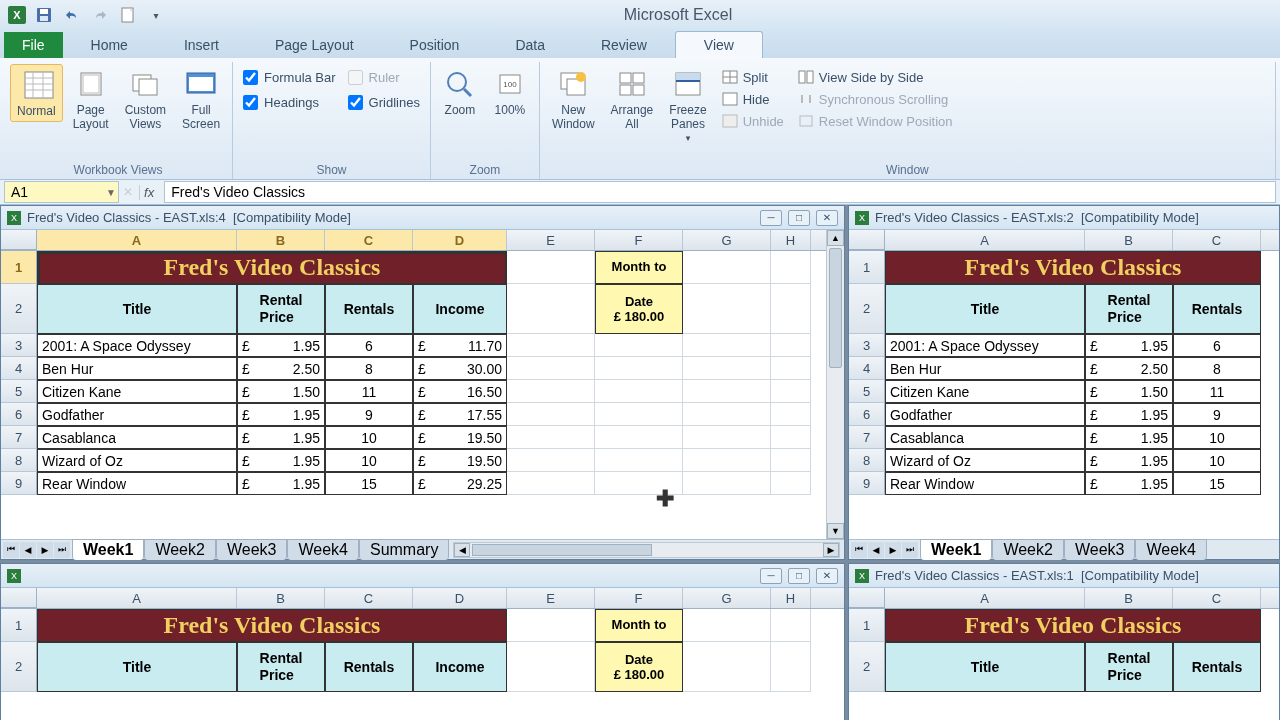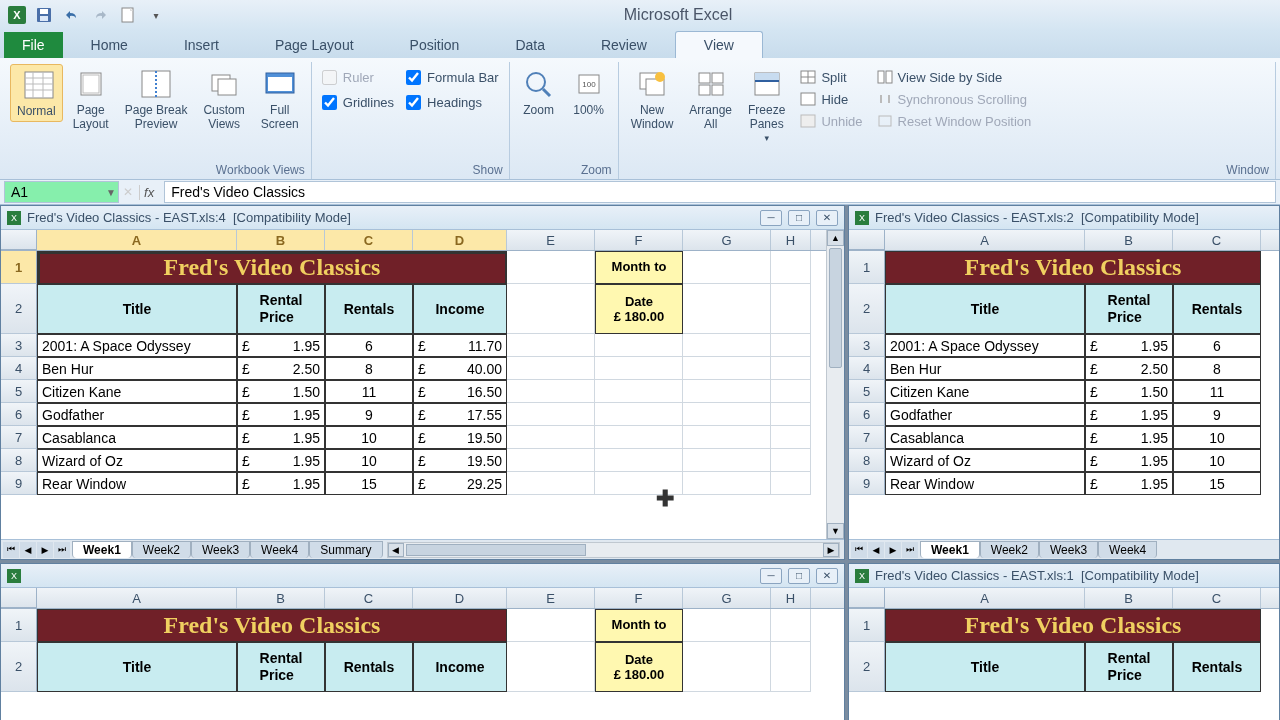--- a/index.html
+++ b/index.html
@@ -14,36 +14,36 @@
 
 .ribbon-tabs { height: 28px; display: flex; align-items: flex-end; padding-left: 4px; background: linear-gradient(#d4e5f2, #c8dcec); }
 .file-tab { background: #1f8a3e; color: white; padding: 5px 18px; font-size: 14px; cursor: pointer; }
 .ribbon-tab { padding: 5px 28px; font-size: 14px; color: #3a5068; cursor: pointer; }
 .ribbon-tab.active { background: #f5f9fd; border: 1px solid #9bb8d4; border-bottom: none; border-radius: 3px 3px 0 0; }
 
 
 .ribbon { height: 122px; background: linear-gradient(#f5f9fd, #dce8f4); border-bottom: 1px solid #a8c0d8; display: flex; padding: 4px 4px 0; }
 .ribbon-group { display: flex; flex-direction: column; border-right: 1px solid #b8cce0; padding: 2px 6px 0; }
 .group-body { flex: 1; display: flex; align-items: flex-start; gap: 4px; }
-.group-label { text-align: right; font-size: 12px; color: #5a7090; padding: 2px 0; }
+.group-label { text-align: center; font-size: 12px; color: #5a7090; padding: 2px 0; }
 .big-btn { display: flex; flex-direction: column; align-items: center; padding: 3px 6px; cursor: pointer; font-size: 12px; color: #3a5068; gap: 2px; border-radius: 3px; }
 .big-btn.selected { background: #fce8a8; border: 1px solid #e8b860; align-items: flex-end; }
 .big-icon { width: 34px; height: 34px; display: flex; align-items: center; justify-content: center; }
 .checkbox-col { display: flex; flex-direction: column; gap: 10px; padding: 6px 4px; font-size: 13px; color: #3a5068; }
 .check-row { display: flex; align-items: center; gap: 6px; }
 .check-row input { width: 15px; height: 15px; }
 .check-row.disabled { color: #a0a8b8; }
 .small-btn-col { display: flex; flex-direction: column; gap: 4px; padding: 4px 2px; font-size: 13px; color: #3a5068; }
 .small-btn { display: flex; align-items: center; gap: 5px; cursor: pointer; padding: 1px 3px; }
 .small-btn.disabled { color: #a0a8b8; }
 .small-icon { width: 16px; height: 16px; display: inline-flex; align-items: center; justify-content: center; }
 
 
 .formula-bar { height: 25px; background: #e8f0f8; border-bottom: 1px solid #a8c0d8; display: flex; align-items: center; }
-.name-box { width: 115px; height: 22px; background: #86efac; border: 1px solid #b0c4d8; margin-left: 4px; display: flex; align-items: center; padding: 0 6px; font-size: 14px; position: relative; }
+.name-box { width: 115px; height: 22px; background: #fef9c3; border: 1px solid #b0c4d8; margin-left: 4px; display: flex; align-items: center; padding: 0 6px; font-size: 14px; position: relative; }
 .name-box-dd { position: absolute; right: 2px; font-size: 10px; color: #666; }
 .fx-area { display: flex; align-items: center; gap: 6px; margin-left: 4px; flex: 1; }
 .fx-btn { font-style: italic; font-size: 13px; color: #555; padding: 0 4px; border-left: 1px solid #ccc; }
 .formula-input { flex: 1; background: white; height: 22px; border: 1px solid #b0c4d8; padding: 0 6px; font-size: 14px; display: flex; align-items: center; margin-right: 4px; }
 
 
 .workspace { position: absolute; top: 205px; left: 0; right: 0; bottom: 0; background: #7a8ca0; }
 .workbook-window { position: absolute; background: white; border: 1px solid #6080a0; display: flex; flex-direction: column; }
 
 
@@ -73,21 +73,21 @@
 .num { justify-content: flex-end; }
 .cur { justify-content: space-between; }
 .vscroll { width: 18px; background: #e8ecf0; border-left: 1px solid #c0c8d0; position: relative; }
 .vscroll-thumb { position: absolute; left: 2px; right: 2px; background: #c8d4e0; border: 1px solid #a0b0c0; border-radius: 2px; }
 .vscroll-btn { height: 16px; background: #d8e0e8; border: 1px solid #a0b0c0; display: flex; align-items: center; justify-content: center; font-size: 9px; }
 
 
 .sheet-tabs-bar { height: 20px; display: flex; background: #e0e8f0; border-top: 1px solid #a8c0d8; align-items: center; }
 .tab-nav { display: flex; gap: 1px; padding: 0 2px; }
 .tab-nav-btn { width: 16px; height: 16px; background: #d0dce8; display: flex; align-items: center; justify-content: center; font-size: 9px; cursor: pointer; }
-.sheet-tab { padding: 1px 10px; font-size: 12px; background: #d0dce8; border: 1px solid #a0b0c0; border-bottom: none; cursor: pointer; border-radius: 0 0 4px 4px; margin-top: -1px; }
+.sheet-tab { padding: 1px 10px; font-size: 16px; background: #d0dce8; border: 1px solid #a0b0c0; border-bottom: none; cursor: pointer; border-radius: 0 0 4px 4px; margin-top: -1px; }
 .sheet-tab.active { background: white; font-weight: bold; }
 .hscroll { flex: 1; height: 16px; background: #e8ecf0; margin: 0 4px; position: relative; border: 1px solid #c0c8d0; }
 .hscroll-thumb { position: absolute; top: 1px; bottom: 1px; background: #c8d4e0; border: 1px solid #a0b0c0; }
 .hscroll-btn { width: 16px; height: 14px; background: #d8e0e8; border: 1px solid #a0b0c0; display: flex; align-items: center; justify-content: center; font-size: 9px; }
 .sel-border { position: absolute; border: 2px solid #333; pointer-events: none; }
 .cursor-plus { position: absolute; font-size: 22px; color: #333; pointer-events: none; font-weight: bold; }
 
 svg { display: block; }
 </style>
 </head>
@@ -155,30 +155,20 @@
               <rect x="6" y="4" width="20" height="22" fill="#fff" stroke="#888"></rect>
               <rect x="8" y="6" width="16" height="18" fill="none" stroke="#bbb"></rect>
             </svg>
           </div>
           <span style="white-space:pre-line;text-align:center">Page
 Layout</span>
         </div>
       <div class="big-btn">
           <div class="big-icon">
             <svg width="32" height="30">
-              <rect x="2" y="2" width="28" height="26" fill="#fff" stroke="#888"></rect>
-              <line x1="16" y1="2" x2="16" y2="28" stroke="#4080d0" stroke-dasharray="2" stroke-width="2"></line>
-            </svg>
-          </div>
-          <span style="white-space:pre-line;text-align:center">Page Break
-Preview</span>
-        </div>
-      <div class="big-btn">
-          <div class="big-icon">
-            <svg width="32" height="30">
               <rect x="4" y="6" width="18" height="16" fill="#fff" stroke="#888"></rect>
               <rect x="10" y="10" width="18" height="16" fill="#fff" stroke="#888"></rect>
             </svg>
           </div>
           <span style="white-space:pre-line;text-align:center">Custom
 Views</span>
         </div>
       <div class="big-btn">
           <div class="big-icon">
             <svg width="32" height="30">
@@ -188,38 +178,38 @@
           </div>
           <span style="white-space:pre-line;text-align:center">Full
 Screen</span>
         </div>
     </div>
     <div class="group-label">Workbook Views</div>
   </div>
 
   <div class="ribbon-group">
     <div class="group-body">
+      <div class="checkbox-col">
+        <label class="check-row">
+            <input type="checkbox" checked="" style="">
+            <span>Formula Bar</span>
+          </label>
+        <label class="check-row">
+            <input type="checkbox" checked="" style="">
+            <span>Headings</span>
+          </label>
+      </div>
       <div class="checkbox-col">
         <label class="check-row disabled">
             <input type="checkbox" disabled="" style="">
             <span>Ruler</span>
           </label>
         <label class="check-row">
             <input type="checkbox" checked="" style="">
             <span>Gridlines</span>
-          </label>
-      </div>
-      <div class="checkbox-col">
-        <label class="check-row">
-            <input type="checkbox" checked="" style="">
-            <span>Formula Bar</span>
-          </label>
-        <label class="check-row">
-            <input type="checkbox" checked="" style="">
-            <span>Headings</span>
           </label>
       </div>
     </div>
     <div class="group-label">Show</div>
   </div>
 
   <div class="ribbon-group">
     <div class="group-body">
       <div class="big-btn">
           <div class="big-icon">
@@ -428,21 +418,21 @@
               </div>
               <div class="row">
                 <div class="cell data-cell" style="width:200px;height:23px">Ben Hur</div>
                 <div class="cell data-cell cur" style="width:88px;height:23px">
                   <span>£</span>
                   <span>2.50</span>
                 </div>
                 <div class="cell data-cell num" style="width:88px;height:23px;justify-content:center">8</div>
                 <div class="cell data-cell cur" style="width:94px;height:23px">
                   <span>£</span>
-                  <span>40.00</span>
+                  <span>30.00</span>
                 </div>
                 <div class="cell" style="width:88px;height:23px"></div>
                 <div class="cell" style="width:88px;height:23px"></div>
                 <div class="cell" style="width:88px;height:23px"></div>
                 <div class="cell" style="width:40px;height:23px"></div>
               </div>
               <div class="row">
                 <div class="cell data-cell" style="width:200px;height:23px">Citizen Kane</div>
                 <div class="cell data-cell cur" style="width:88px;height:23px">
                   <span>£</span>

